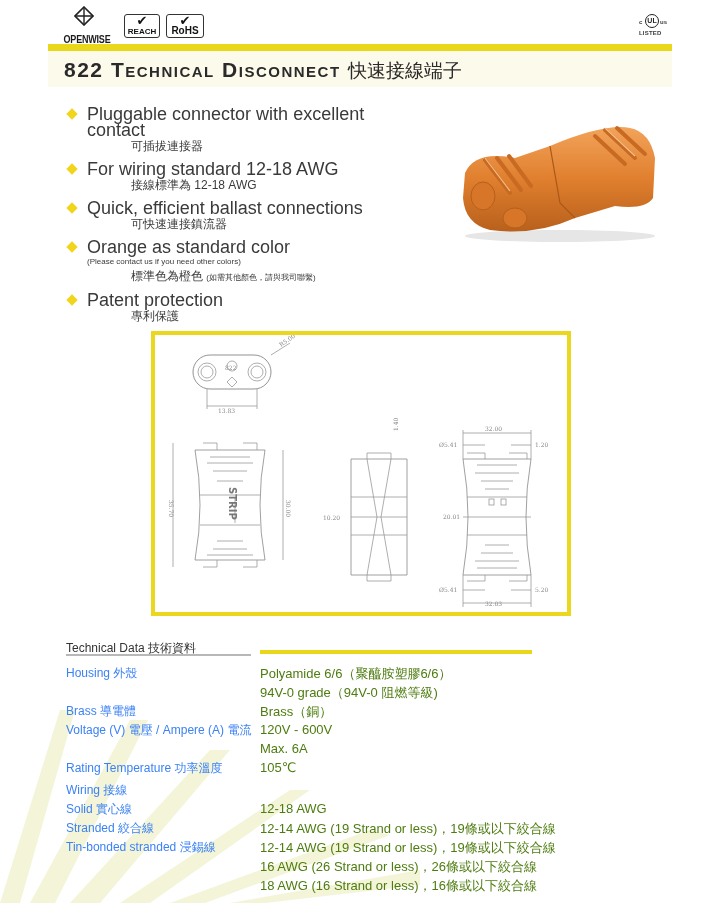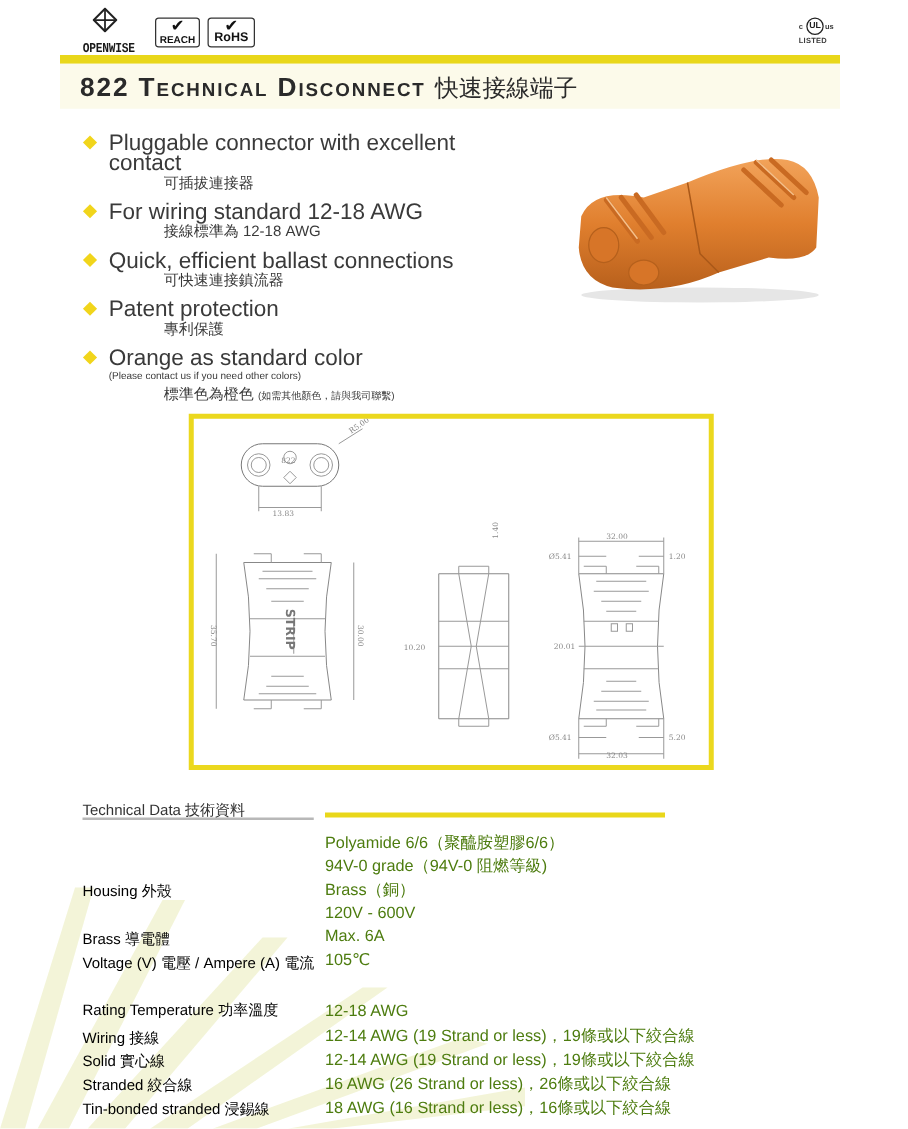--- a/index.html
+++ b/index.html
@@ -5,21 +5,21 @@
   * { box-sizing: border-box; margin: 0; padding: 0; }
   html, body { width: 726px; height: 903px; overflow: hidden; background: #ffffff; }
   body { position: relative; font-family: "Liberation Sans", "DejaVu Sans", sans-serif; color: #3a3a3a; }
 
   
   .rays { position: absolute; left: 0; top: 690px; width: 420px; height: 213px; overflow: hidden; z-index: 0; }
   .rays svg { width: 100%; height: 100%; }
 
   
   .header { position: absolute; left: 0; top: 0; width: 726px; height: 50px; }
-  .logo { position: absolute; left: 56px; top: 4px; width: 60px; height: 38px; text-align: center; font-family: Liberation Mono, monospace; }
+  .logo { position: absolute; left: 56px; top: 4px; width: 60px; height: 38px; text-align: center; }
   .logo .mark { position: absolute; left: 18px; top: 2px; width: 20px; height: 20px; }
   .logo .name { position: absolute; left: 0; top: 30px; width: 62px; font-size: 9px; font-weight: bold; color: #1a1a1a; letter-spacing: -0.2px; transform: scaleY(1.2); }
   .cert { position: absolute; top: 14px; height: 24px; border: 1.5px solid #333; border-radius: 3px; background: #fff; text-align: center; }
   .cert .chk { position: absolute; left: 0; top: -2px; width: 100%; font-size: 13px; font-weight: bold; color: #111; }
   .cert .lbl { position: absolute; left: 0; bottom: 1px; width: 100%; font-size: 9px; font-weight: bold; color: #111; }
   .cert.reach { left: 124px; width: 36px; }
   .cert.reach .lbl { font-size: 8px; }
   .cert.rohs { left: 166px; width: 38px; }
   .cert.rohs .lbl { font-size: 10px; }
   .ul { position: absolute; left: 636px; top: 14px; width: 34px; height: 24px; }
@@ -47,21 +47,21 @@
   .photo { position: absolute; left: 455px; top: 118px; width: 210px; height: 125px; }
 
   
   .drawing { position: absolute; left: 151px; top: 331px; width: 420px; height: 285px; border: 4px solid #ebd81e; background: #fff; }
   .drawing svg { position: absolute; left: 0; top: 0; width: 412px; height: 277px; }
   .dim { font-family: "DejaVu Serif", serif; font-size: 6px; fill: #888; }
 
   
   .tech-head { position: absolute; left: 66px; top: 640px; width: 185px; height: 16px; border-bottom: 2px solid #b8b8b8; font-size: 12px; color: #333; line-height: 16px; }
   .tech-bar { position: absolute; left: 260px; top: 650px; width: 272px; height: 4px; background: #e9d71a; }
-  .row-label { position: absolute; left: 66px; font-size: 12px; color: #000000; white-space: nowrap; margin-top: 40px; }
+  .row-label { position: absolute; left: 66px; font-size: 12px; color: #3b82f6; white-space: nowrap; }
   .row-value { position: absolute; left: 260px; font-size: 13px; color: #4d7c0f; white-space: nowrap; }
 </style>
 </head>
 <body>
 
 <div class="rays">
   <svg viewBox="0 0 420 213" preserveAspectRatio="none">
     <g fill="#eef0c8" opacity="0.7">
       <path d="M0 213 L60 20 L75 20 L20 213 Z"></path>
       <path d="M30 213 L130 30 L148 30 L55 213 Z"></path>
@@ -116,28 +116,28 @@
     <div class="en">For wiring standard 12-18 AWG</div>
     <div class="cn">接線標準為 12-18 AWG</div>
   </div>
   <div class="feature">
     <span class="diamond"></span>
     <div class="en">Quick, efficient ballast connections</div>
     <div class="cn">可快速連接鎮流器</div>
   </div>
   <div class="feature">
     <span class="diamond"></span>
-    <div class="en">Patent protection</div>
-    <div class="cn">專利保護</div>
-  </div>
-  <div class="feature">
-    <span class="diamond"></span>
     <div class="en">Orange as standard color</div>
     <div class="note">(Please contact us if you need other colors)</div>
     <div class="cn"><span>標準色為橙色</span> <span class="small">(如需其他顏色，請與我司聯繫)</span></div>
+  </div>
+  <div class="feature">
+    <span class="diamond"></span>
+    <div class="en">Patent protection</div>
+    <div class="cn">專利保護</div>
   </div>
 </div>
 
 <svg class="photo" viewBox="0 0 210 125">
   <defs>
     <linearGradient id="og" x1="0" y1="0" x2="0" y2="1">
       <stop offset="0" stop-color="#f2a35a"></stop>
       <stop offset="0.5" stop-color="#e07f2e"></stop>
       <stop offset="1" stop-color="#b8601c"></stop>
     </linearGradient>

